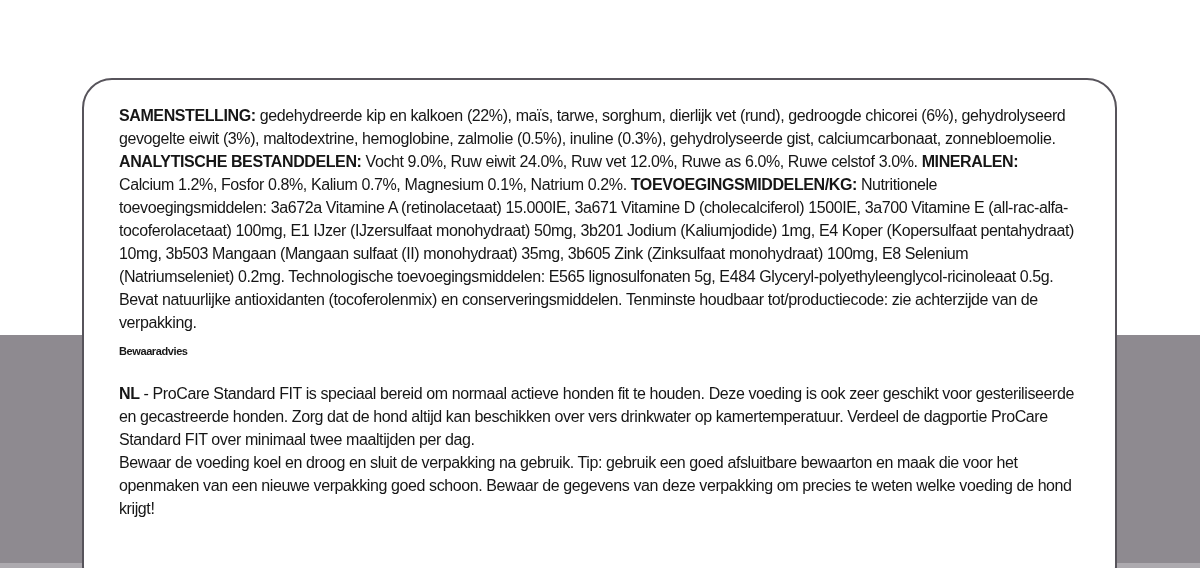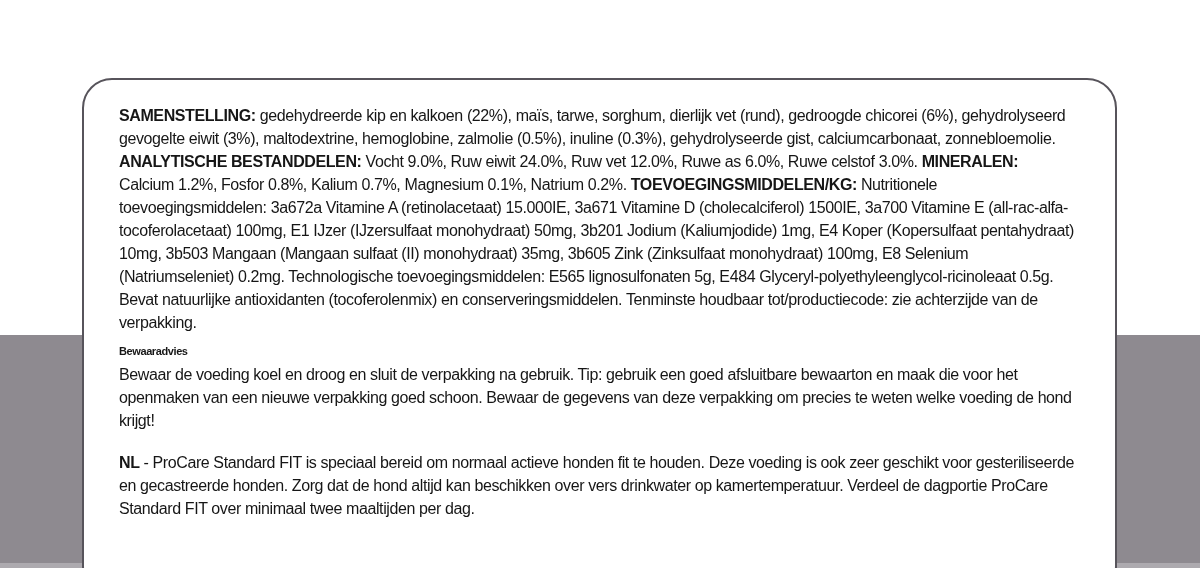--- a/index.html
+++ b/index.html
@@ -66,20 +66,20 @@
   </div>
 
   <div class="card">
 
     <p class="para">
       <span class="b">SAMENSTELLING:</span><span> gedehydreerde kip en kalkoen (22%), maïs, tarwe, sorghum, dierlijk vet (rund), gedroogde chicorei (6%), gehydrolyseerd gevogelte eiwit (3%), maltodextrine, hemoglobine, zalmolie (0.5%), inuline (0.3%), gehydrolyseerde gist, calciumcarbonaat, zonnebloemolie. </span><span class="b">ANALYTISCHE BESTANDDELEN:</span><span> Vocht 9.0%, Ruw eiwit 24.0%, Ruw vet 12.0%, Ruwe as 6.0%, Ruwe celstof 3.0%. </span><span class="b">MINERALEN:</span><span> Calcium 1.2%, Fosfor 0.8%, Kalium 0.7%, Magnesium 0.1%, Natrium 0.2%. </span><span class="b">TOEVOEGINGSMIDDELEN/KG:</span><span> Nutritionele toevoegingsmiddelen: 3a672a Vitamine A (retinolacetaat) 15.000IE, 3a671 Vitamine D (cholecalciferol) 1500IE, 3a700 Vitamine E (all-rac-alfa-tocoferolacetaat) 100mg, E1 IJzer (IJzersulfaat monohydraat) 50mg, 3b201 Jodium (Kaliumjodide) 1mg, E4 Koper (Kopersulfaat pentahydraat) 10mg, 3b503 Mangaan (Mangaan sulfaat (II) monohydraat) 35mg, 3b605 Zink (Zinksulfaat monohydraat) 100mg, E8 Selenium (Natriumseleniet) 0.2mg. Technologische toevoegingsmiddelen: E565 lignosulfonaten 5g, E484 Glyceryl-polyethyleenglycol-ricinoleaat 0.5g. Bevat natuurlijke antioxidanten (tocoferolenmix) en conserveringsmiddelen. Tenminste houdbaar tot/productiecode: zie achterzijde van de verpakking.</span>
     </p>
 
     <h3 class="storage-heading">Bewaaradvies</h3>
 
-    <p class="para">Bewaar de voeding koel en droog en sluit de verpakking na gebruik. Tip: gebruik een goed afsluitbare bewaarton en maak die voor het openmaken van een nieuwe verpakking goed schoon. Bewaar de gegevens van deze verpakking om precies te weten welke voeding de hond krijgt!</p>
-
     <p class="para nl-para">
       <span class="b">NL</span><span> - ProCare Standard FIT is speciaal bereid om normaal actieve honden fit te houden. Deze voeding is ook zeer geschikt voor gesteriliseerde en gecastreerde honden. Zorg dat de hond altijd kan beschikken over vers drinkwater op kamertemperatuur. Verdeel de dagportie ProCare Standard FIT over minimaal twee maaltijden per dag.</span>
     </p>
+
+    <p class="para">Bewaar de voeding koel en droog en sluit de verpakking na gebruik. Tip: gebruik een goed afsluitbare bewaarton en maak die voor het openmaken van een nieuwe verpakking goed schoon. Bewaar de gegevens van deze verpakking om precies te weten welke voeding de hond krijgt!</p>
 
   </div>
 </div>
 
 </body></html>

